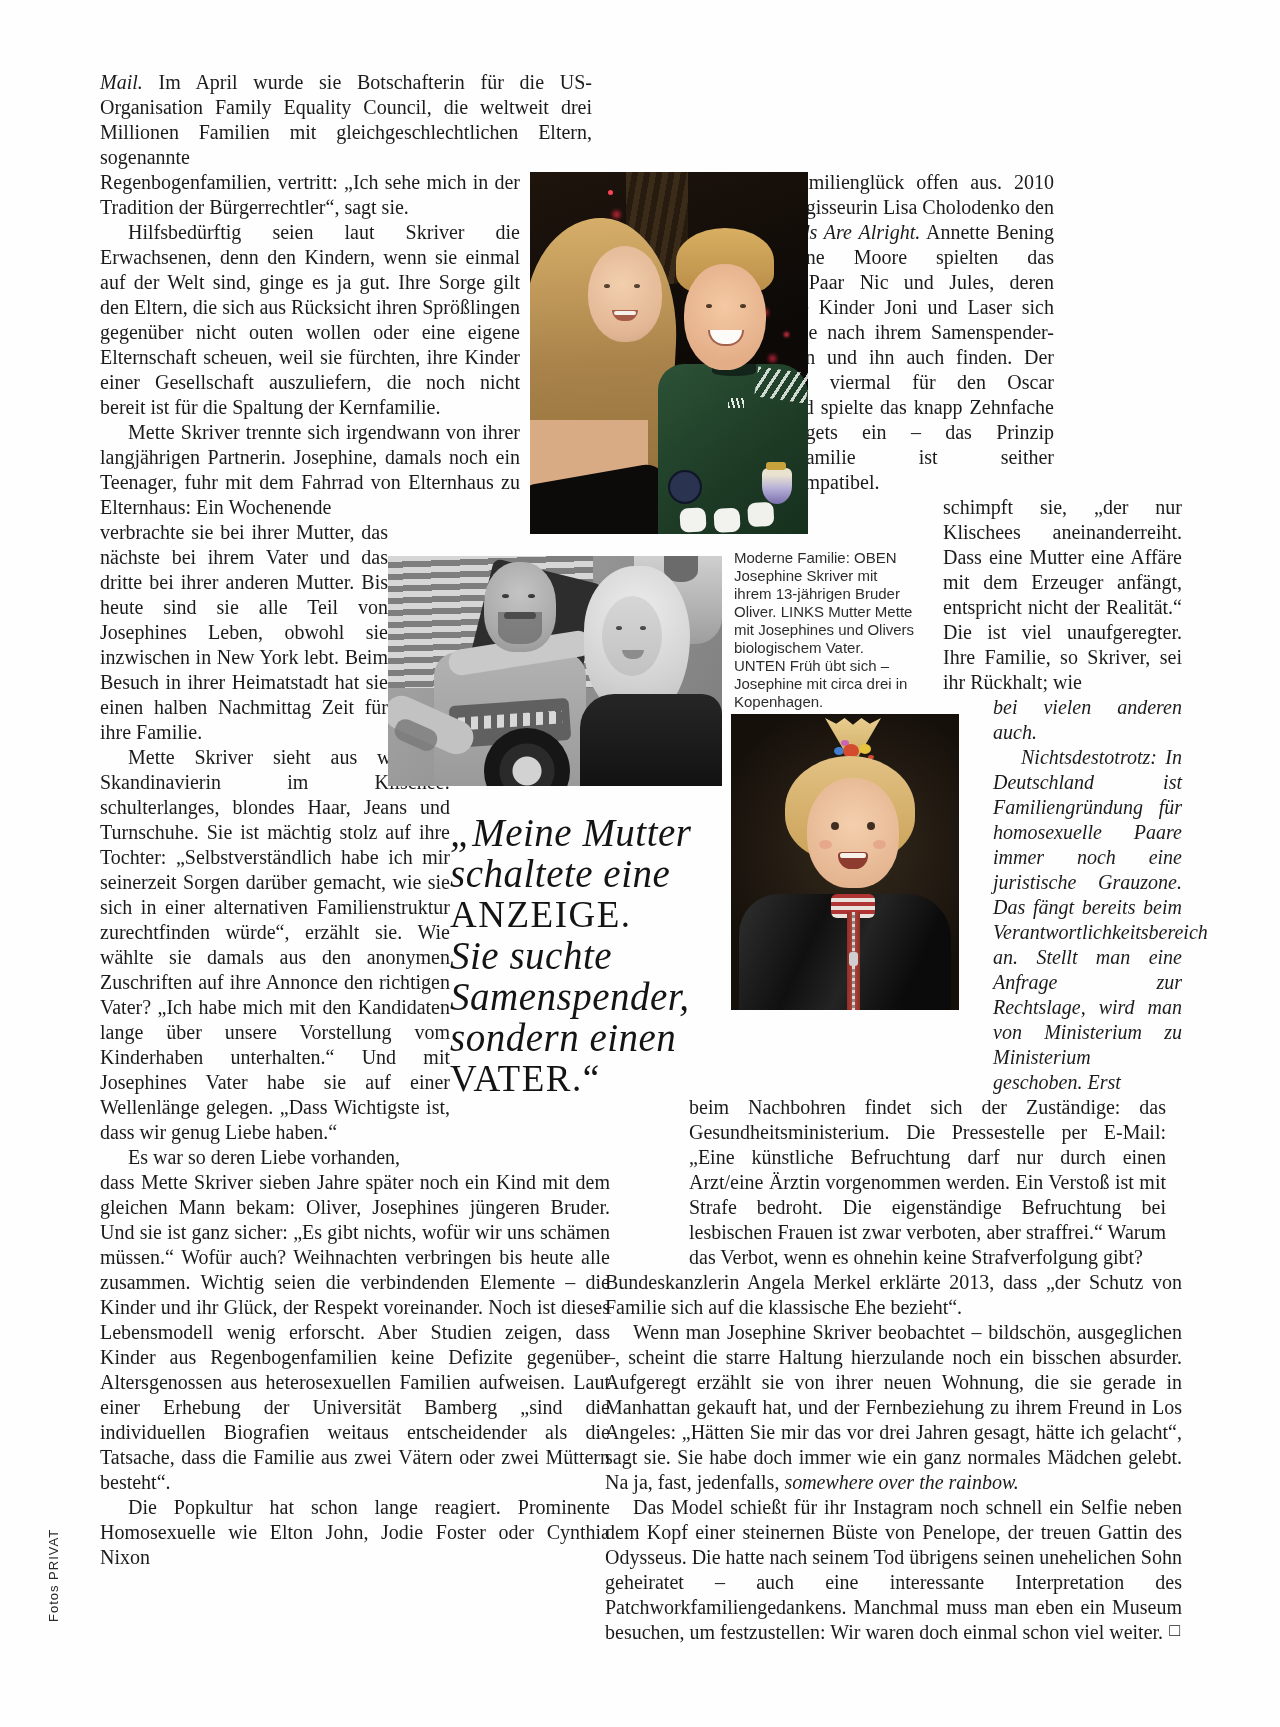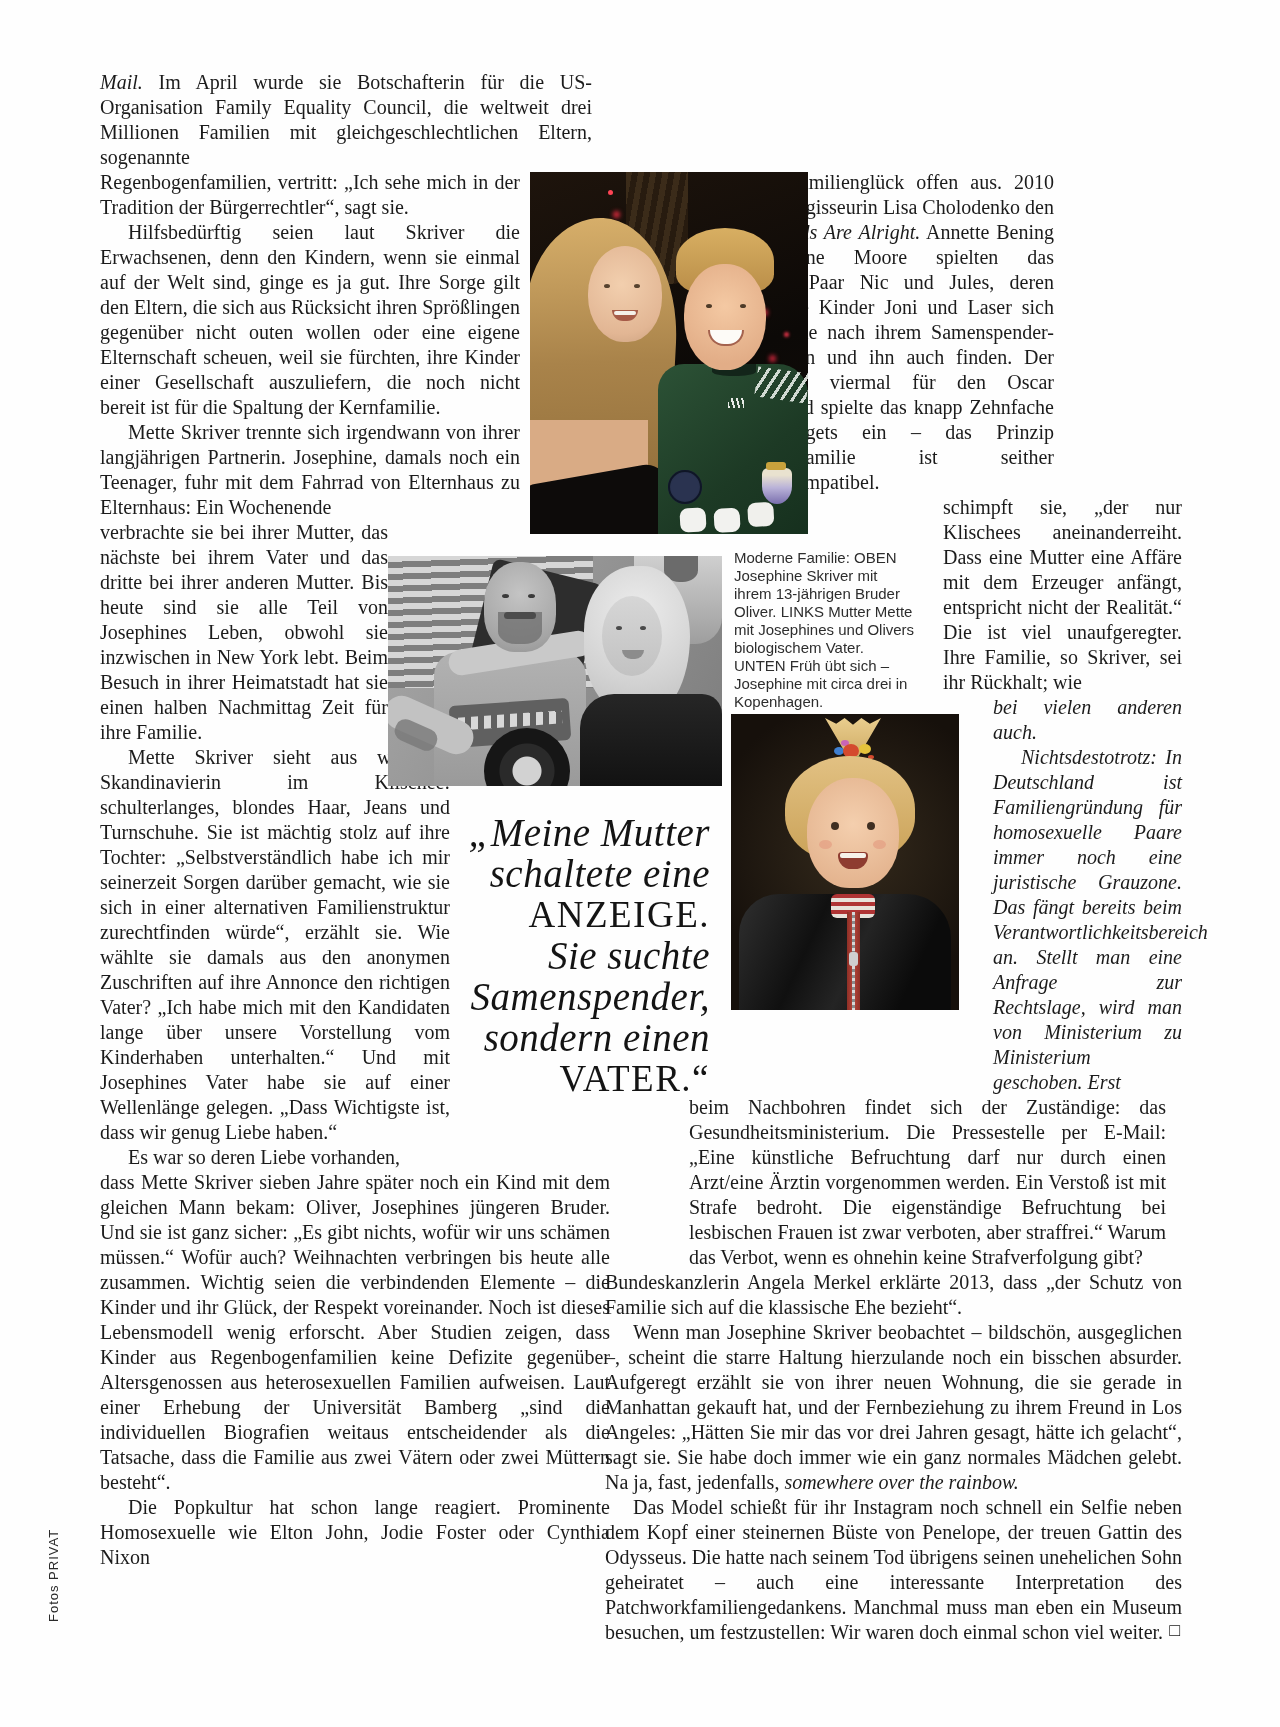--- a/index.html
+++ b/index.html
@@ -18,21 +18,21 @@
   .b-wideL{width:510px;}
   .b-r1,.b-r2a{margin-left:94px;width:355px;}
   .b-r2b{margin-left:338px;width:239px;}
   .b-r2c,.b-r3a{margin-left:388px;width:189px;font-style:italic;}
   .b-r3b{margin-left:84px;width:477px;}
   .b-r3c,.b-r4,.b-r5{width:577px;}
   .b-r5{position:relative;}
   .it{font-style:italic;}
   .endbox{position:absolute;right:2px;bottom:2px;font-size:18px;color:#1b1b1b;font-style:normal;}
   
-  .pullquote{position:absolute;left:450px;top:812px;width:260px;text-align:right;
+  .pullquote{position:absolute;left:450px;top:812px;width:260px;text-align:left;
              font-family:"Liberation Serif",serif;color:#141414;}
   .pq-line{font-size:39px;line-height:41px;font-style:italic;letter-spacing:0.5px;white-space:nowrap;}
   .pq-line.caps{font-style:normal;font-size:37px;letter-spacing:1.5px;}
   
   .caption{position:absolute;left:734px;top:549px;width:184px;
            font-family:"Liberation Sans",sans-serif;font-size:15px;line-height:18px;color:#2d2d2d;}
   
   .credit{position:absolute;left:46px;top:1622px;transform:rotate(-90deg);transform-origin:0 0;
           font-family:"Liberation Sans",sans-serif;font-size:13px;letter-spacing:1px;color:#2a2a2a;white-space:nowrap;}
   

